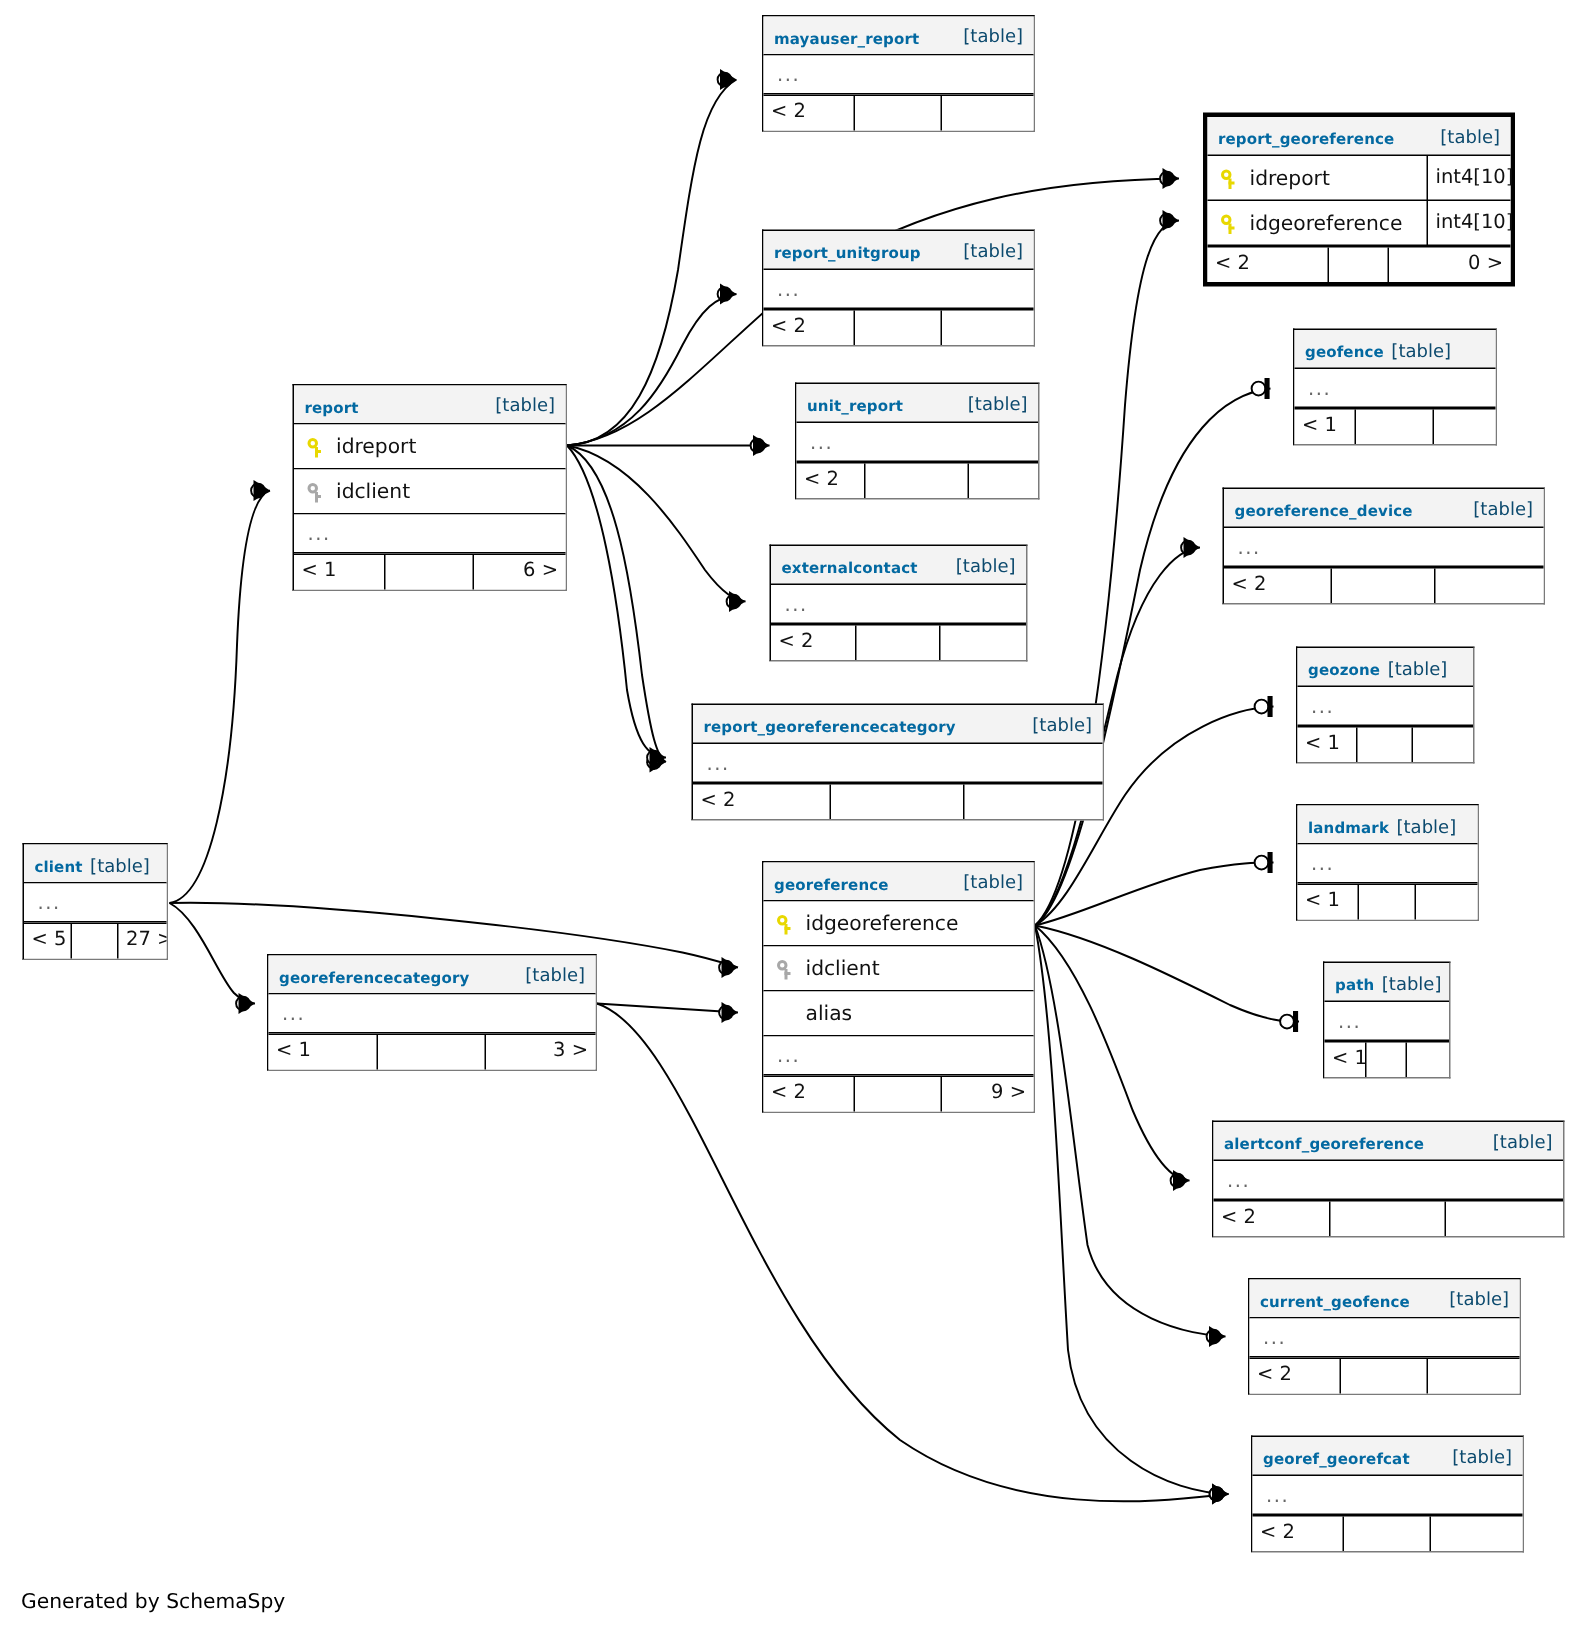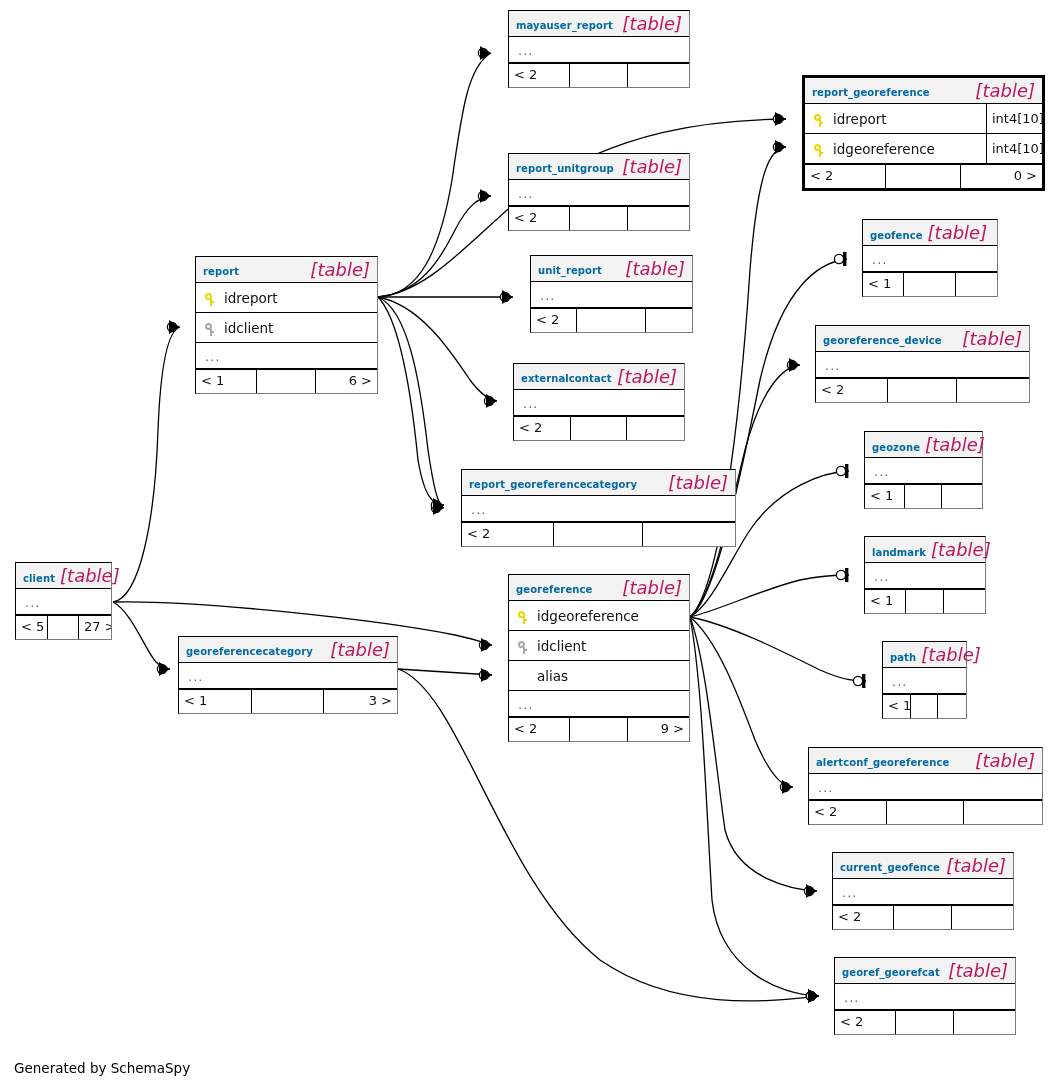--- a/index.html
+++ b/index.html
@@ -8,21 +8,21 @@
   #canvas{position:absolute;left:0;top:0;width:1061px;height:1088px;overflow:hidden;}
   svg#edges{position:absolute;left:0;top:0;width:1061px;height:1088px;pointer-events:none;}
 
   .tbl{position:absolute;box-sizing:border-box;background:#ffffff;
        border:1px solid #000;border-right-color:#7a7a7a;border-bottom-color:#7a7a7a;}
   .tbl.focal{border:3px solid #000;}
 
   .thdr{box-sizing:border-box;background:#f3f3f3;border-bottom:1px solid #000;
         height:26px;line-height:26px;padding:0 7px;white-space:nowrap;position:relative;}
   .tname{font-weight:bold;font-size:10px;color:#0369a1;letter-spacing:.1px;}
-  .ttag{font-size:18px;color:#be185d;position:absolute;right:7px;top:0;line-height:26px;font-style:italic;}
+  .ttag{font-size:12px;color:#0c4a6e;position:absolute;right:7px;top:0;line-height:26px;}
   .thdr.tight .ttag{position:static;margin-left:5px;}
 
   .row{box-sizing:border-box;height:30px;line-height:30px;border-bottom:1px solid #000;
        position:relative;background:#fff;font-size:13.5px;color:#111;padding-left:9px;white-space:nowrap;}
   .row:last-child{border-bottom:none;}
   .row .ctype{position:absolute;right:0;top:0;height:30px;line-height:30px;
        border-left:1px solid #000;padding:0 5px;font-size:13px;width:56px;box-sizing:border-box;}
   .row .dots{color:#666;font-size:13px;letter-spacing:1px;}
   .row.ellipsis{height:26px;line-height:26px;}
 
@@ -160,21 +160,21 @@
   <div id="tables-layer">
       <div class="tbl" style="left: 508px; top: 10px; width: 182px;">
         <div class="thdr"><span class="tname">mayauser_report</span><span class="ttag">[table]</span></div>
         <div class="row ellipsis"><span class="dots">...</span></div>
         <div class="foot">
           <div class="foot-cell fl" style="width: 61px;">&lt; 2</div>
           <div class="foot-cell fm"></div>
           <div class="foot-cell fr" style="width: 61px;"></div>
         </div>
       </div>
-      <div class="tbl focal" style="left: 802px; top: 75px; width: 243px;">
+      <div class="tbl focal" style="left: 802px; top: 75px; width: 208px;">
         <div class="thdr"><span class="tname">report_georeference</span><span class="ttag">[table]</span></div>
         <div class="row"><span class="keyicon pk"><i class="b"></i><i class="s"></i><i class="t"></i></span><span class="cname">idreport</span><span class="ctype">int4[10]</span></div>
         <div class="row"><span class="keyicon pk"><i class="b"></i><i class="s"></i><i class="t"></i></span><span class="cname">idgeoreference</span><span class="ctype">int4[10]</span></div>
         <div class="foot">
           <div class="foot-cell fl" style="width: 81px;">&lt; 2</div>
           <div class="foot-cell fm"></div>
           <div class="foot-cell fr" style="width: 81px;">0 &gt;</div>
         </div>
       </div>
       <div class="tbl" style="left: 508px; top: 153px; width: 182px;">

